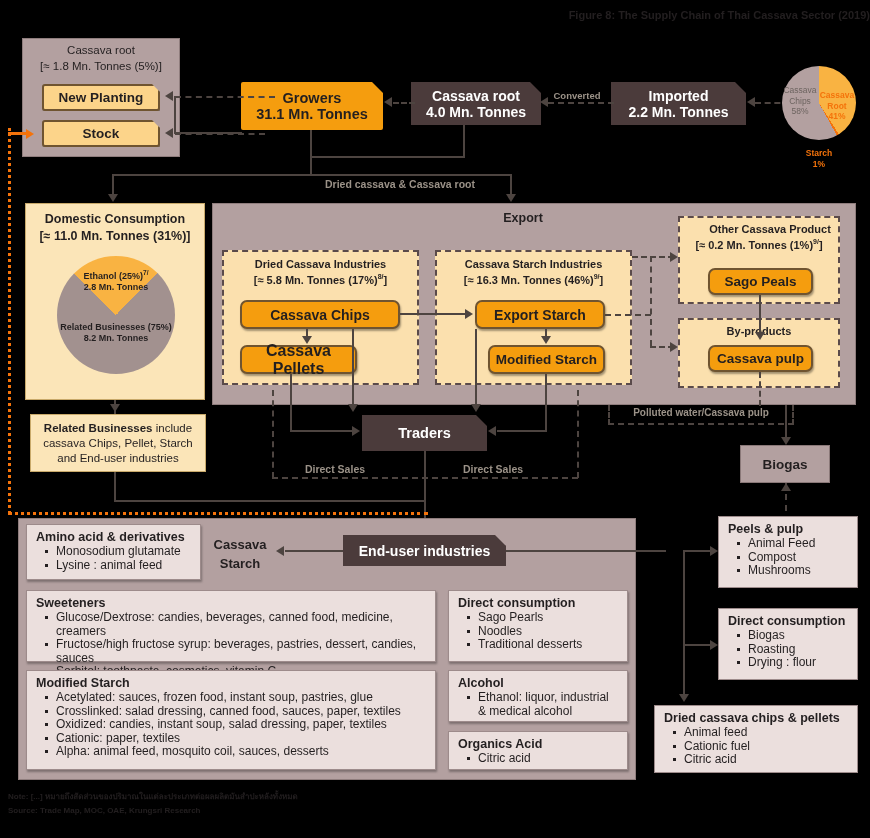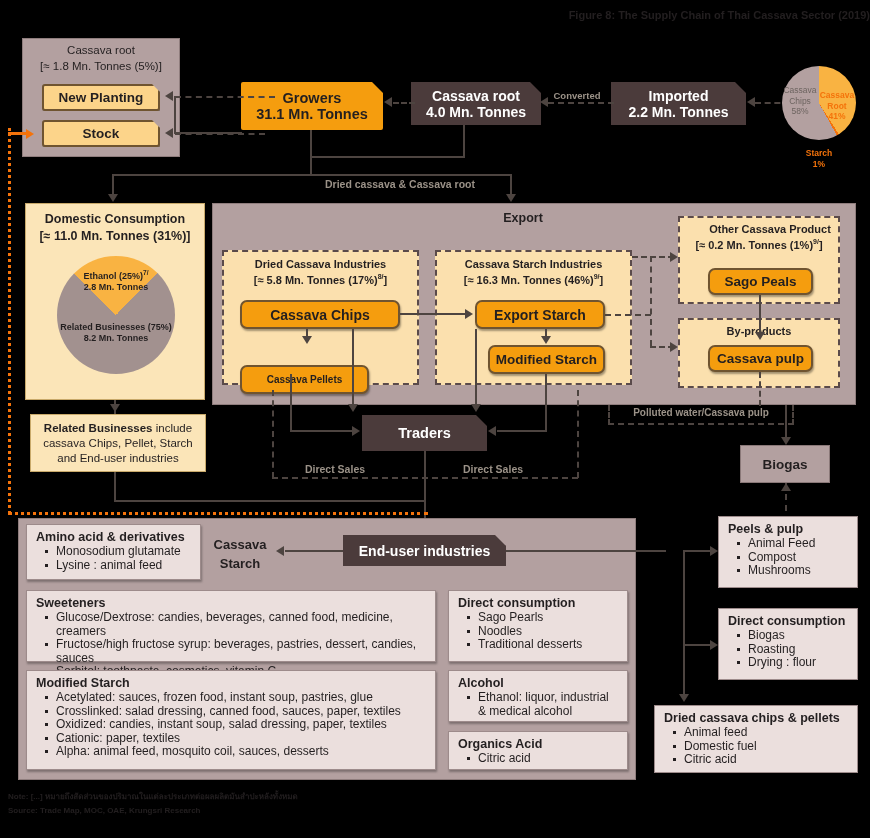--- a/index.html
+++ b/index.html
@@ -152,21 +152,21 @@
 
 <div class="abs dash" style="left:222px;top:250px;width:197px;height:135px;">
   <div class="abs" style="left:0;top:6px;width:100%;text-align:center;font-size:11px;font-weight:bold;">Dried Cassava Industries</div>
   <div class="abs" style="left:0;top:21px;width:100%;text-align:center;font-size:11px;font-weight:bold;">
     <span>[≈ 5.8 Mn. Tonnes (17%)</span><sup style="font-size:7px;">8/</sup><span>]</span>
   </div>
 </div>
 <div class="abs orangeBox" style="left:240px;top:300px;width:160px;height:29px;font-size:14px;">
   <span>Cassava Chips</span>
 </div>
-<div class="abs orangeBox" style="left:240px;top:345px;width:129px;height:29px;font-size:10px;margin-top:20px;">
+<div class="abs orangeBox" style="left:240px;top:345px;width:117px;height:29px;font-size:16px;">
   <span>Cassava Pellets</span>
 </div>
 <div class="abs ln lnv" style="left:306px;top:329px;height:8px;"></div>
 <div class="abs arr ad" style="left:302px;top:336px;"></div>
 
 <div class="abs dash" style="left:435px;top:250px;width:197px;height:135px;">
   <div class="abs" style="left:0;top:6px;width:100%;text-align:center;font-size:11px;font-weight:bold;">Cassava Starch Industries</div>
   <div class="abs" style="left:0;top:21px;width:100%;text-align:center;font-size:11px;font-weight:bold;">
     <span>[≈ 16.3 Mn. Tonnes (46%)</span><sup style="font-size:7px;">9/</sup><span>]</span>
   </div>
@@ -316,21 +316,21 @@
   <ul>
     <li>Biogas</li>
     <li>Roasting</li>
     <li>Drying : flour</li>
   </ul>
 </div>
 <div class="abs listBox" style="left:654px;top:705px;width:204px;height:68px;">
   <h4>Dried cassava chips &amp; pellets</h4>
   <ul>
     <li>Animal feed</li>
-    <li>Domestic fuel</li>
+    <li>Cationic fuel</li>
     <li>Citric acid</li>
   </ul>
 </div>
 <div class="abs ln lnv" style="left:683px;top:550px;height:148px;"></div>
 <div class="abs ln lnh" style="left:683px;top:550px;width:28px;"></div>
 <div class="abs arr ar" style="left:710px;top:546px;"></div>
 <div class="abs ln lnh" style="left:683px;top:644px;width:28px;"></div>
 <div class="abs arr ar" style="left:710px;top:640px;"></div>
 <div class="abs arr ad" style="left:679px;top:694px;"></div>
 

